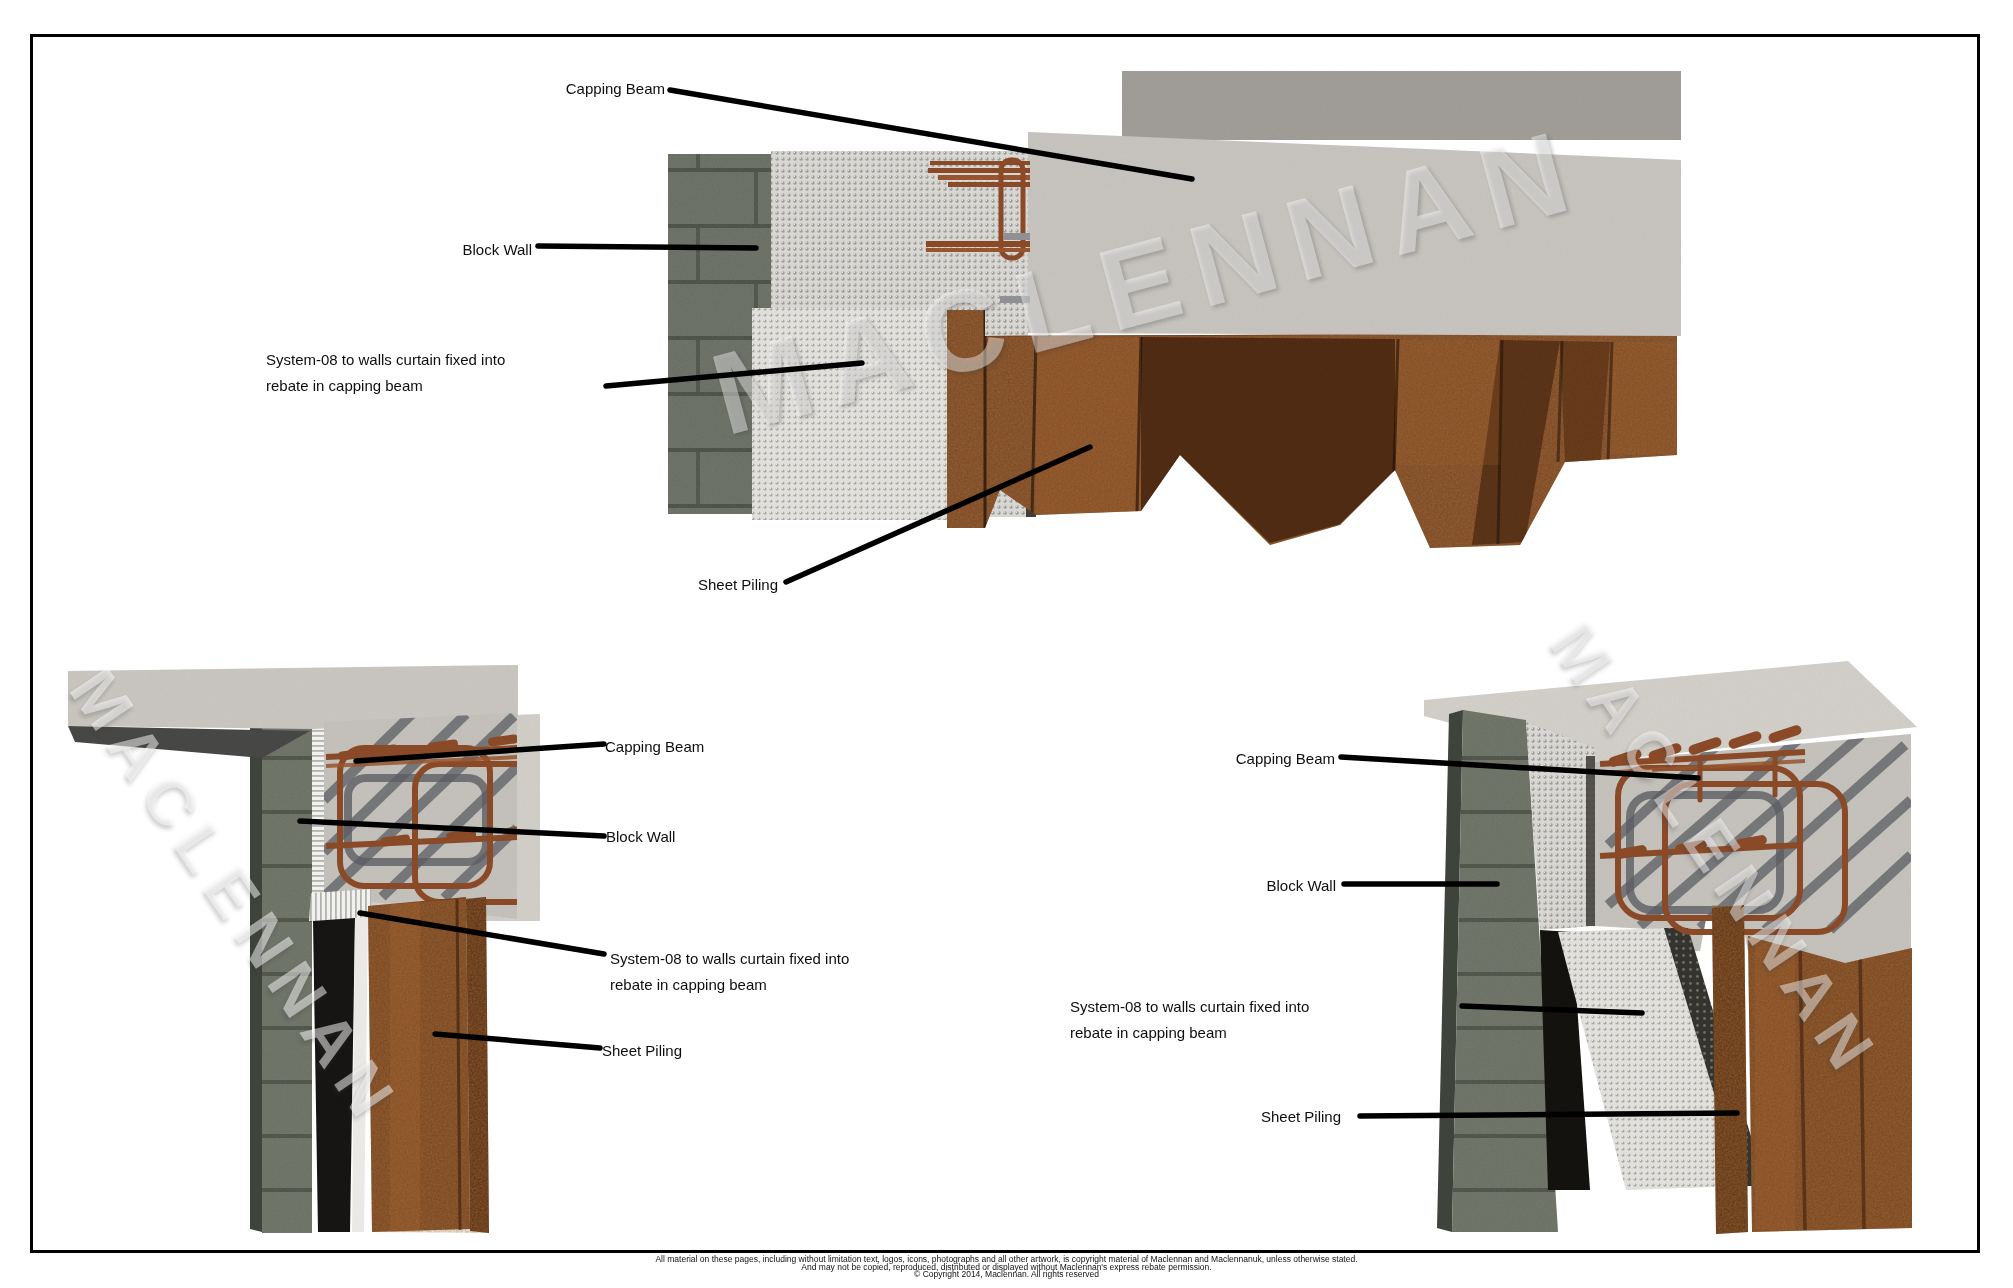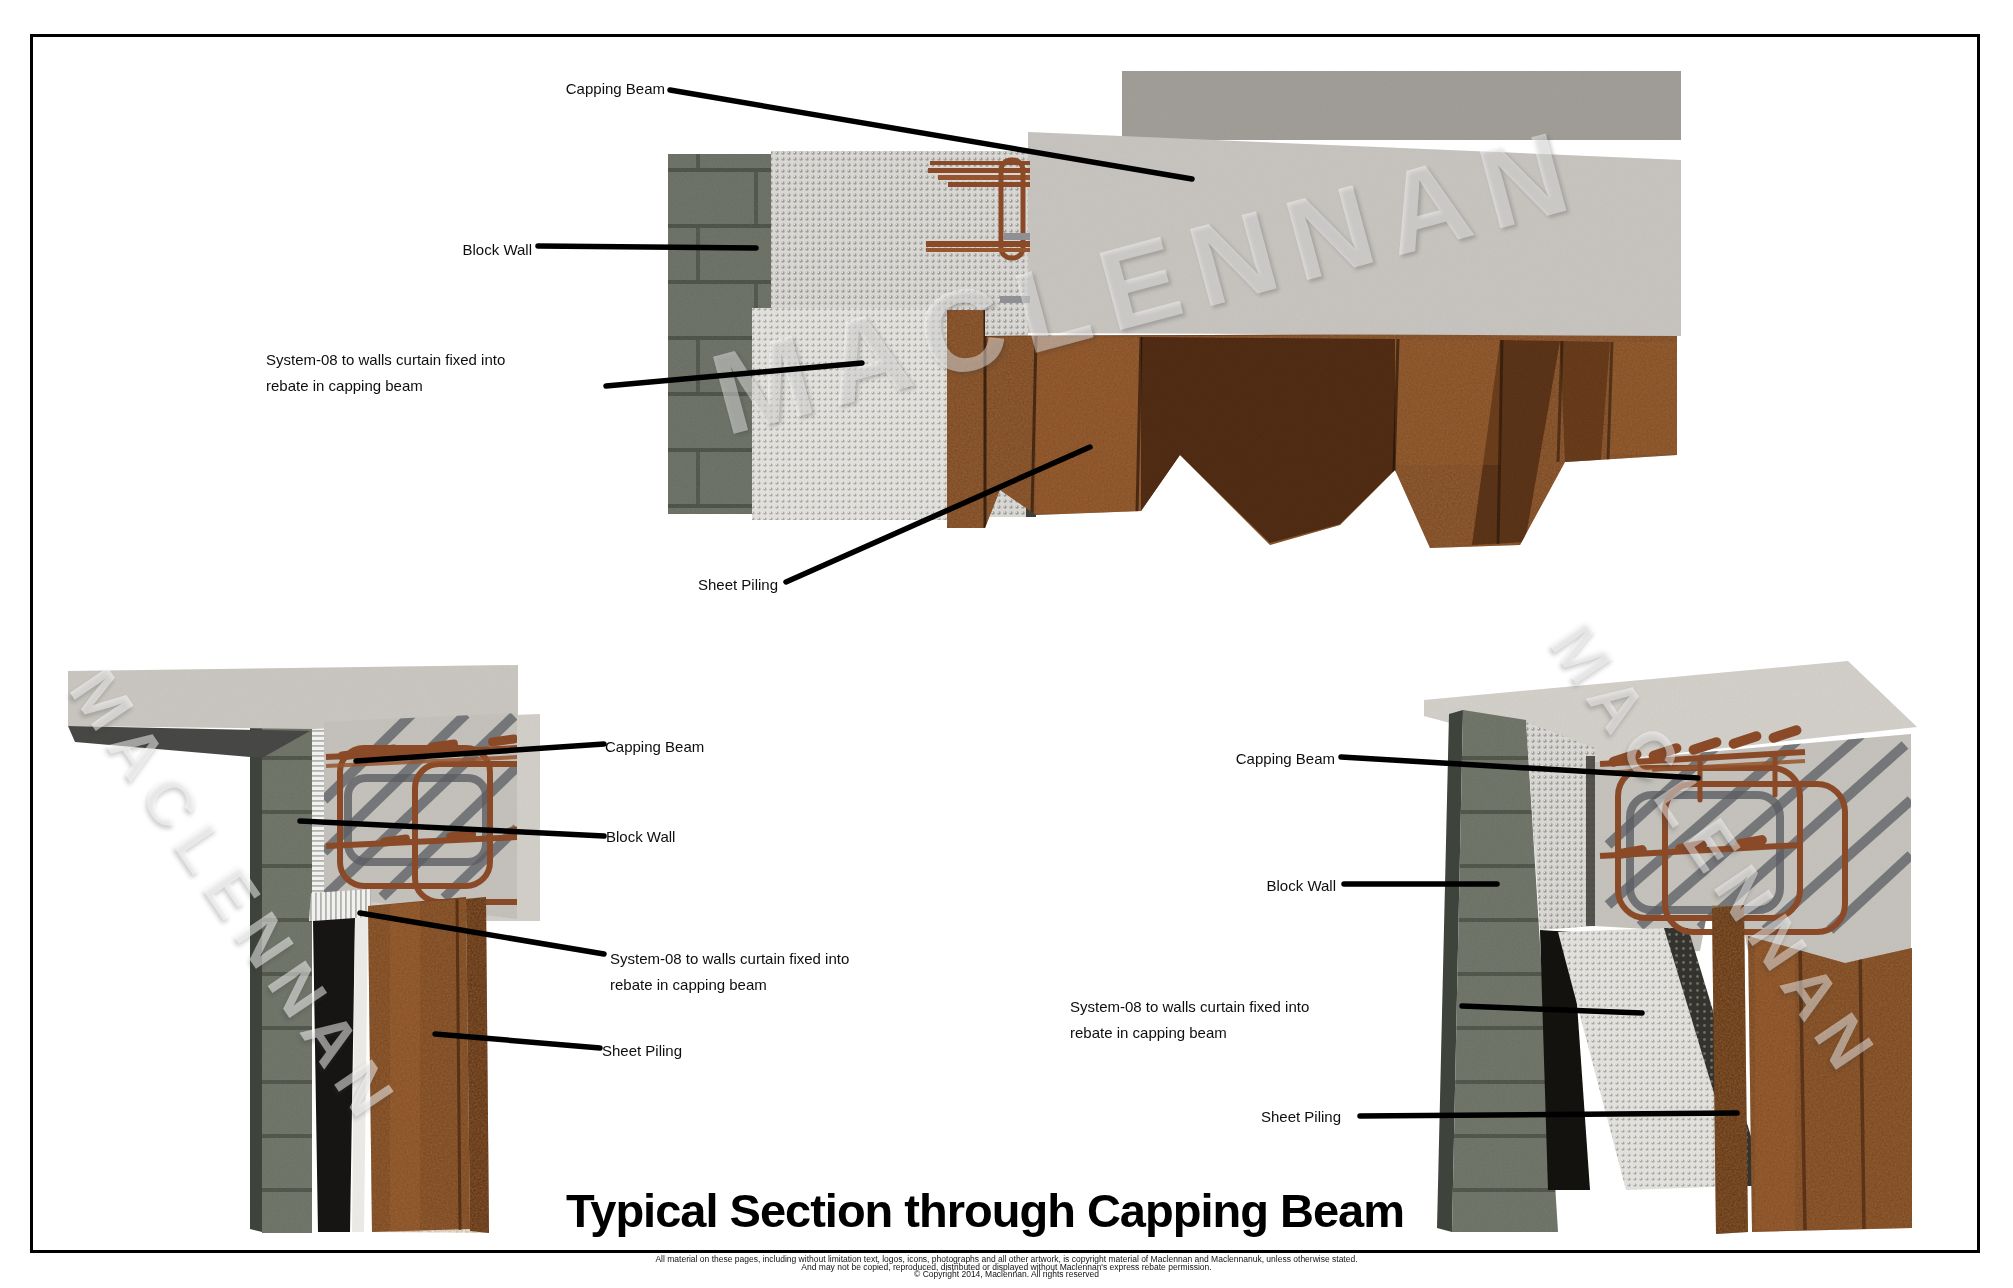--- a/index.html
+++ b/index.html
@@ -332,20 +332,19 @@
   <div class="lbl" style="left:602px;top:1038px;">Sheet Piling</div>
 
   <div class="lbl ra" style="left:1098px;top:746px;width:237px;">Capping Beam</div>
   <div class="lbl ra" style="left:1098px;top:873px;width:238px;">Block Wall</div>
   <div class="lbl" style="left:1070px;top:994px;width:400px;">
     <div>System-08 to walls curtain fixed into</div>
     <div>rebate in capping beam</div>
   </div>
   <div class="lbl ra" style="left:1104px;top:1104px;width:237px;">Sheet Piling</div>
 
-  <div class="title">Typical Section through Capping Beam</div>
   <div class="footer">
     <div>All material on these pages, including without limitation text, logos, icons, photographs and all other artwork, is copyright material of Maclennan and Maclennanuk, unless otherwise stated.</div>
     <div>And may not be copied, reproduced, distributed or displayed without Maclennan's express rebate permission.</div>
     <div>© Copyright 2014, Maclennan.  All rights reserved</div>
   </div>
 
 </div>
 
 </body></html>

